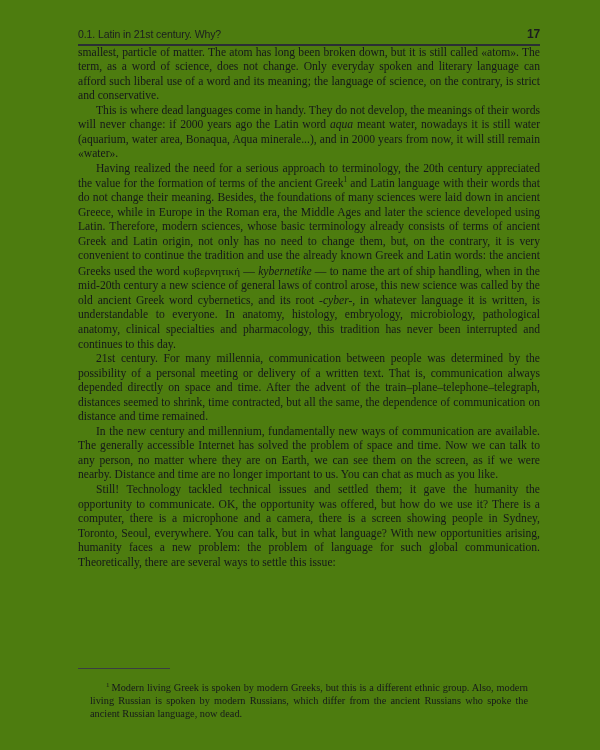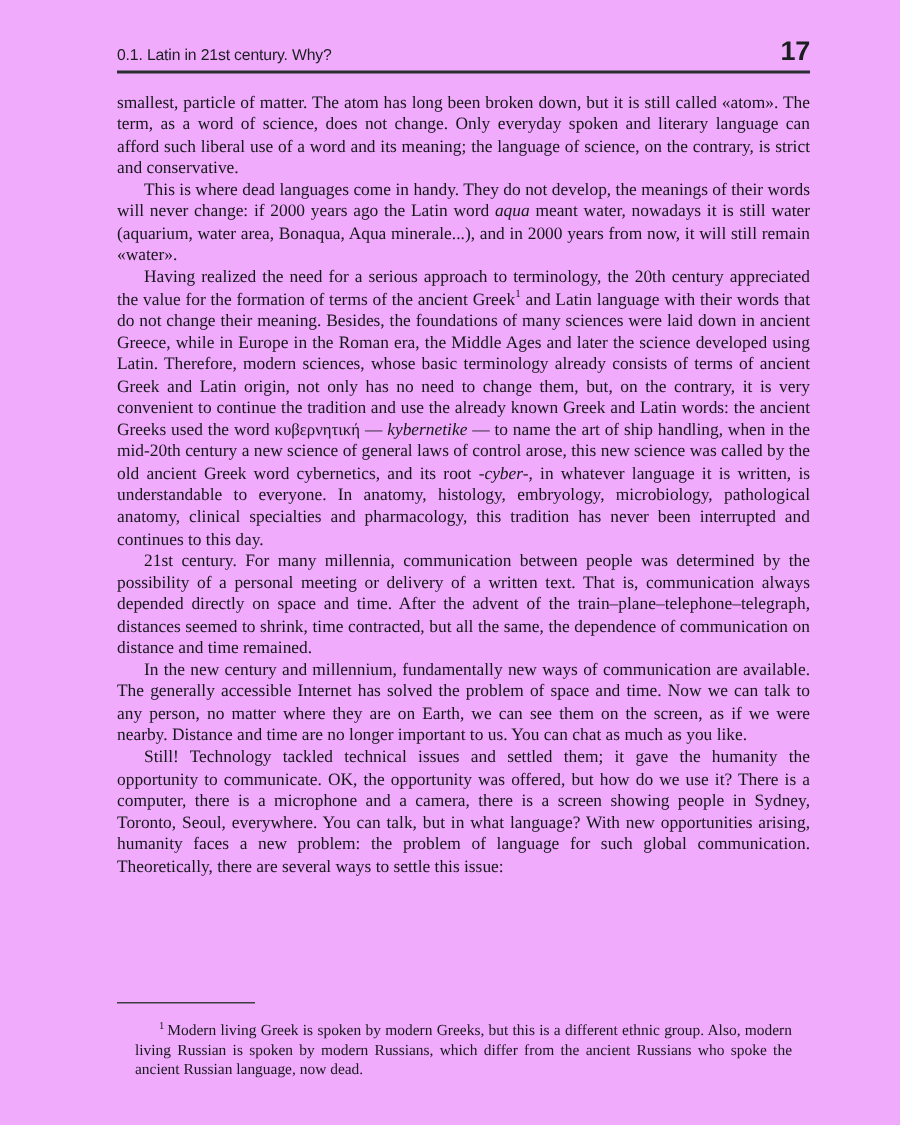--- a/index.html
+++ b/index.html
@@ -13,21 +13,21 @@
     background: #ffffff;
     font-family: "Liberation Serif", "DejaVu Serif", serif;
     color: #15171a;
     overflow: hidden;
   }
 
   .page {
     position: relative;
     width: 600px;
     height: 750px;
-    background: #f0abfc;
+    background: #4d7c0f;
     box-sizing: border-box;
   }
 
   .content {
     position: absolute;
     left: 78px;
     top: 28px;
     width: 462px;
   }
 
@@ -41,33 +41,32 @@
     line-height: 13px;
     color: #1b1d20;
     padding-bottom: 2px;
   }
   .running-head-title {
     letter-spacing: -0.1px;
     white-space: nowrap;
   }
   .running-head-folio {
     font-weight: bold;
-    font-size: 18px;
+    font-size: 12px;
     letter-spacing: -0.2px;
   }
   .head-rule {
     height: 1.6px;
     background: #2b2f33;
     width: 100%;
     margin-top: 1px;
   }
 
   
   .body-text {
-    margin-top: 13px;
     font-size: 11.6px;
     line-height: 14.55px;
     text-align: justify;
     text-justify: inter-word;
     -webkit-hyphens: none;
     hyphens: none;
     color: #15171a;
   }
 
   .body-text p {

